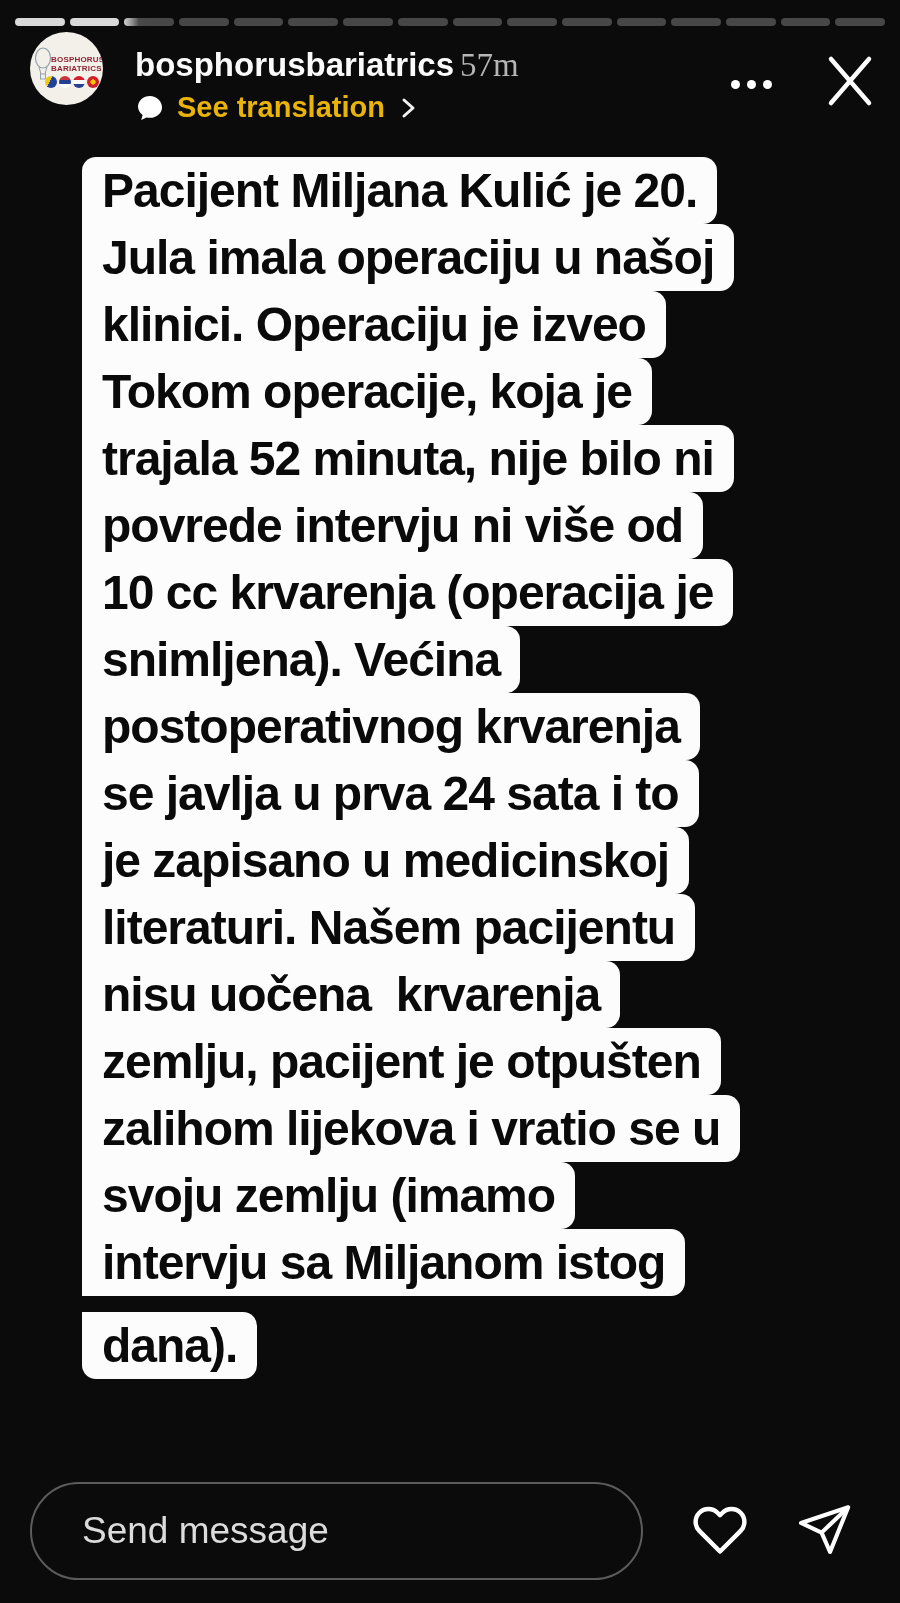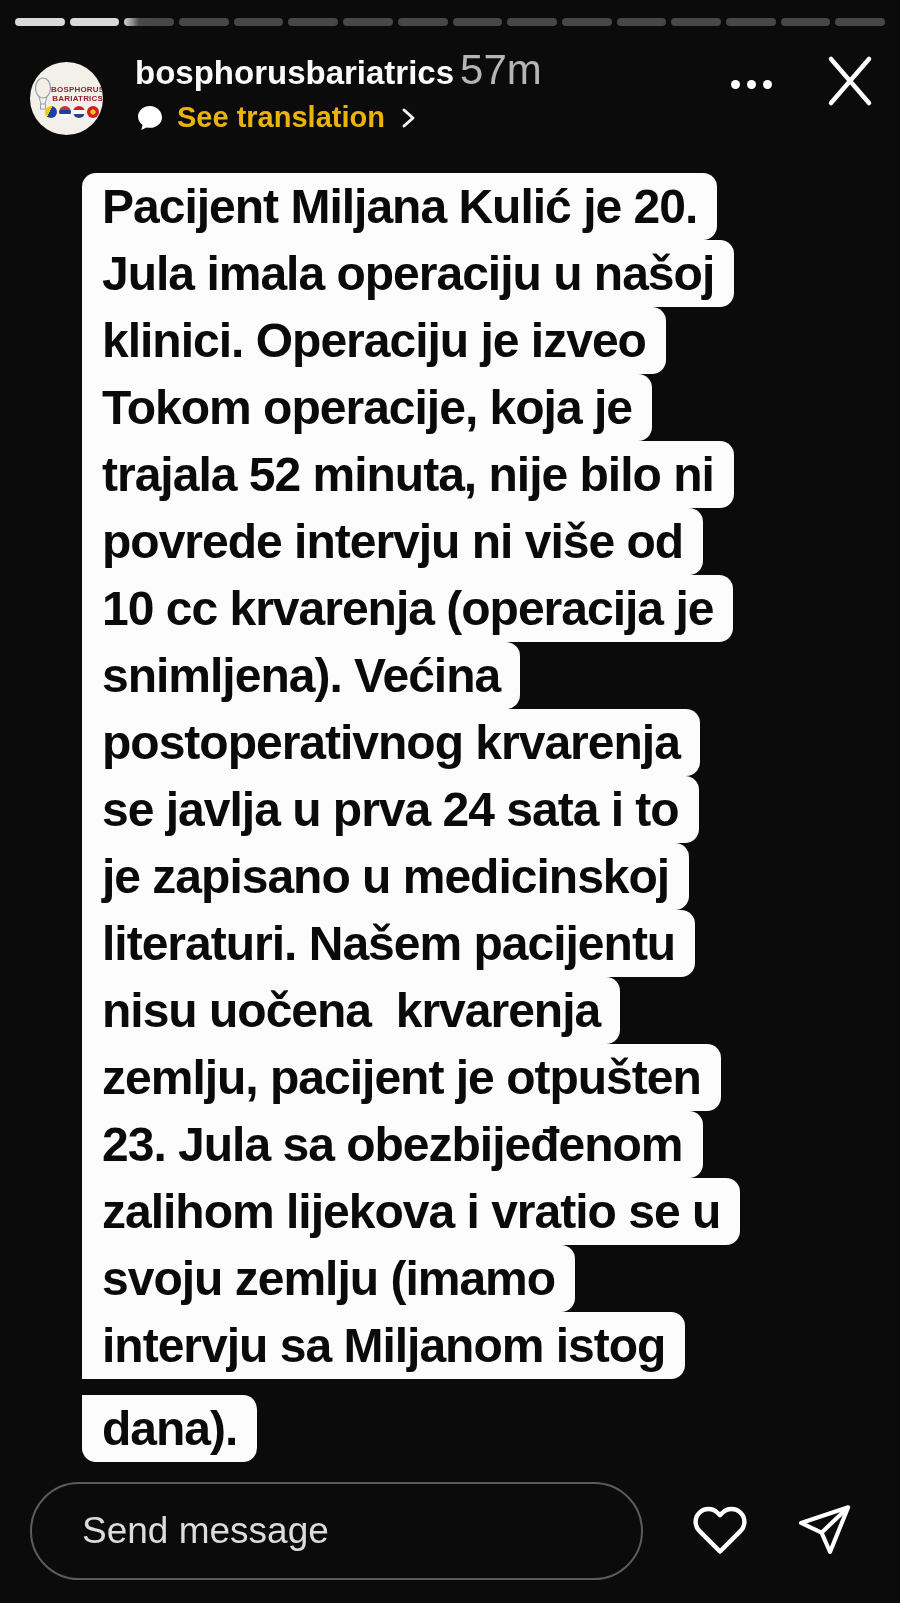--- a/index.html
+++ b/index.html
@@ -25,58 +25,58 @@
     position:absolute;left:15px;right:15px;top:18px;
     display:flex;gap:5px;height:8px;
   }
   .seg{flex:1;height:8px;border-radius:4px;background:var(--progress-empty);}
   .seg[data-state="full"]{background:var(--progress-filled);}
   .seg[data-state="partial"]{
     background:linear-gradient(90deg,#cfcfcf 0%,#9a9a9a 14%,#4a4a4a 30%,var(--progress-empty) 45%);
   }
   
   .avatar{
-    position:absolute;left:30px;top:62px;width:73px;height:73px;
-    border-radius:50%;background:#f3f0ea;overflow:hidden;cursor:pointer;text-align:center;
+    position:absolute;left:30px;top:32px;width:73px;height:73px;
+    border-radius:50%;background:#f3f0ea;overflow:hidden;cursor:pointer;
   }
   .avatar-balloon{position:absolute;left:4px;top:15px;}
   .avatar-text{
     position:absolute;left:21px;top:23px;
     font-size:8px;font-weight:bold;color:#8c2433;
     line-height:9px;letter-spacing:.2px;white-space:nowrap;
   }
   .flags{position:absolute;left:15px;top:44px;display:flex;gap:2px;}
   .flag{width:12px;height:12px;border-radius:50%;}
   .flag-bih{background:linear-gradient(115deg,#f0c80f 42%,#20419a 42%);}
   .flag-srb{background:linear-gradient(180deg,#c7363d 34%,#24408e 34% 67%,#fdfdfd 67%);}
   .flag-cro{background:linear-gradient(180deg,#d01f2d 30%,#fdfdfd 30% 65%,#24408e 65%);}
   .flag-mkd{background:radial-gradient(circle,#f8c300 28%,#ce2028 34%);}
   .header-text{position:absolute;left:135px;top:46px;}
   .header-row1{display:flex;align-items:baseline;gap:6px;}
   .username{font-size:33px;font-weight:bold;color:#fafafa;cursor:pointer;}
-  .timestamp{font-size:42px;color:var(--muted-grey);}
+  .timestamp{font-size:33px;color:var(--muted-grey);font-family:Liberation Serif, serif;}
   .header-row2{display:flex;align-items:center;gap:12px;margin-top:7px;cursor:pointer;}
   .translation-label{font-size:29px;font-weight:600;color:#eab308;}
   .more{position:absolute;left:731px;top:72px;width:52px;height:24px;
         display:flex;align-items:center;gap:7px;cursor:pointer;}
   .more .dot{width:9px;height:9px;border-radius:50%;background:#fff;}
   .close{position:absolute;left:822px;top:52px;width:56px;height:56px;cursor:pointer;
          display:flex;align-items:center;justify-content:center;background:none;border:none;}
   
   .story-text{position:absolute;left:82px;top:157px;z-index:3;}
   .story-line{
     width:fit-content;
     background:var(--text-block-bg);
     color:var(--text-color);
     font-size:48px;font-weight:bold;letter-spacing:-1px;
     line-height:67px;white-space:pre;
     padding:0 20px;
     border-radius:0 14px 14px 0;
   }
-  .story-line:first-of-type{border-top-left-radius:14px;margin-top:16px;}
+  .story-line:first-of-type{border-top-left-radius:14px;}
   .story-line:last-of-type{border-bottom-left-radius:14px;margin-top:16px;}
   
   .footer{position:absolute;left:0;top:1480px;width:900px;height:123px;z-index:1;}
   .msg-input{
     position:absolute;left:30px;top:2px;width:613px;height:98px;
     background:transparent;border:2px solid var(--pill-border);border-radius:52px;
     padding:0 30px 0 50px;font-size:37px;color:#fca5a5;outline:none;
     font-family:"Liberation Sans", sans-serif;
   }
   .msg-input::placeholder{color:#dcdcdc;opacity:1;}
@@ -162,21 +162,20 @@
       <div class="story-line">trajala 52 minuta, nije bilo ni</div>
       <div class="story-line">povrede intervju ni više od</div>
       <div class="story-line">10 cc krvarenja (operacija je</div>
       <div class="story-line">snimljena). Većina</div>
       <div class="story-line">postoperativnog krvarenja</div>
       <div class="story-line">se javlja u prva 24 sata i to</div>
       <div class="story-line">je zapisano u medicinskoj</div>
       <div class="story-line">literaturi. Našem pacijentu</div>
       <div class="story-line">nisu uočena  krvarenja</div>
       <div class="story-line">zemlju, pacijent je otpušten</div>
-      <div class="story-line">23. Jula sa obezbijeđenom</div>
       <div class="story-line">zalihom lijekova i vratio se u</div>
       <div class="story-line">svoju zemlju (imamo</div>
       <div class="story-line">intervju sa Miljanom istog</div>
       <div class="story-line">dana).</div>
   </div>
 
   <div class="footer">
     <input class="msg-input" type="text" placeholder="Send message" style="">
     <button class="icon-btn like-btn" title="Like">
       <svg width="56" height="56" viewBox="0 0 24 24">

